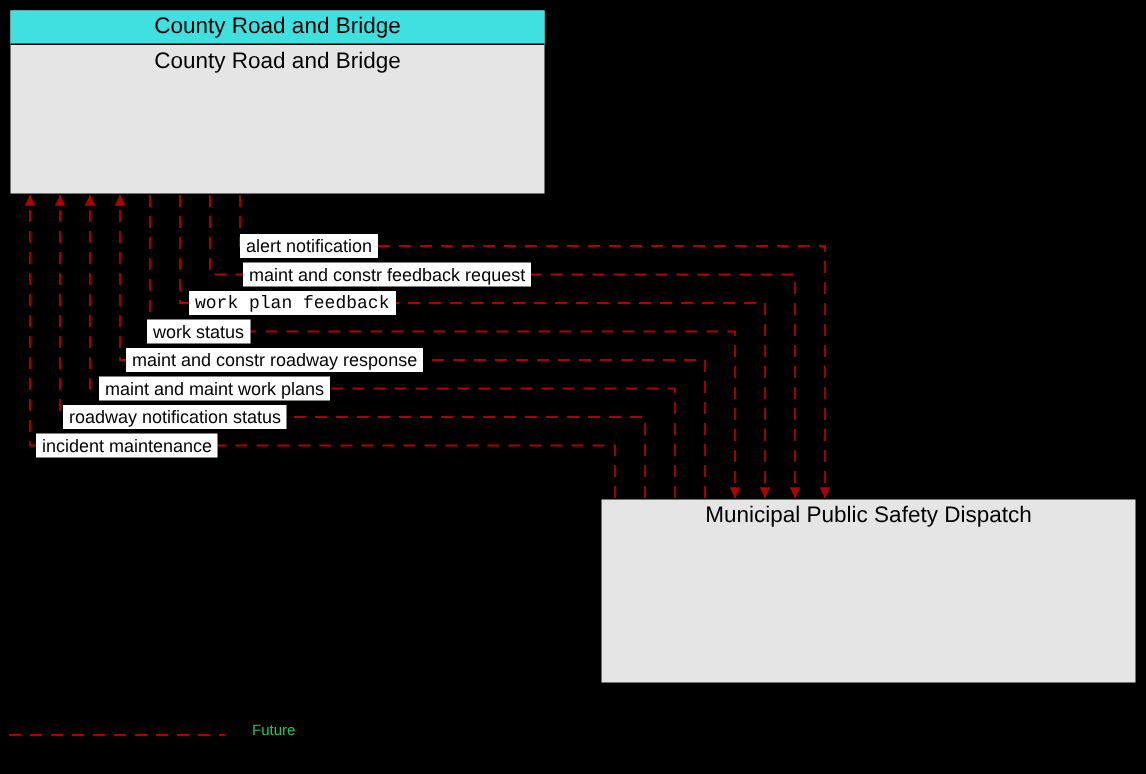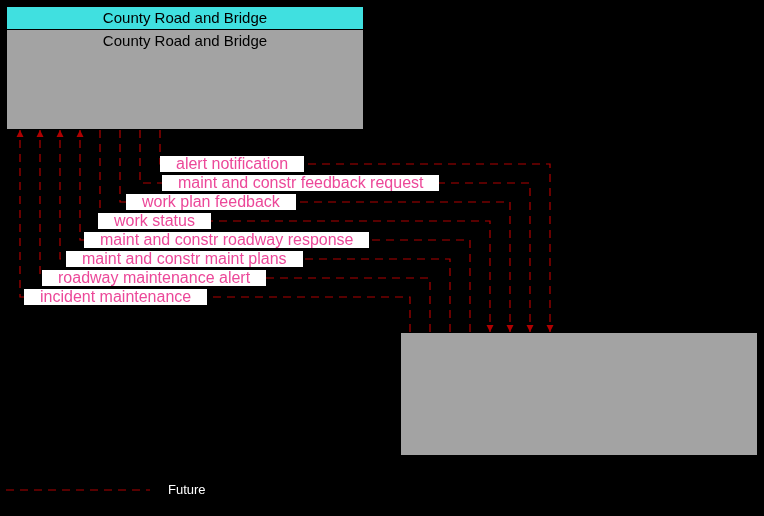--- a/index.html
+++ b/index.html
@@ -6,21 +6,21 @@
     margin: 0;
     padding: 0;
     width: 764px;
     height: 516px;
     background: #000;
     font-family: Arial, Helvetica, sans-serif;
     overflow: hidden;
   }
   .box {
     position: absolute;
-    background: #a3a3a3;
+    background: #e5e5e5;
     border: 1px solid #000;
     box-sizing: border-box;
   }
   .box-header {
     width: 100%;
     color: #000;
     text-align: center;
     font-size: 15px;
     padding: 2px 0 3px 0;
     border-bottom: 1px solid #000;
@@ -31,30 +31,30 @@
   .box-title {
     width: 100%;
     text-align: center;
     color: #000;
     font-size: 15px;
     padding: 2px 0;
   }
   .flow-label {
     position: absolute;
     background: #fff;
-    color: #ec4899;
-    font-size: 16px;
-    padding: 1px 16px;
+    color: #000000;
+    font-size: 12px;
+    padding: 1px 4px;
     white-space: nowrap;
     line-height: 14px;
   }
   .legend-label {
     position: absolute;
-    color: #ffffff;
-    font-size: 13px;
+    color: #22c55e;
+    font-size: 10px;
   }
   svg {
     position: absolute;
     left: 0;
     top: 0;
   }
 </style>
 </head>
 <body>
 
@@ -83,24 +83,25 @@
 
   <line x1="6" y1="490" x2="150" y2="490" stroke="#B00000" stroke-width="1.2" stroke-dasharray="8,6"></line>
 </svg>
 
 <div class="box" style="left:6px; top:6px; width:358px; height:124px;">
   <div class="box-header" style="background:#40E0E0;">County Road and Bridge</div>
   <div class="box-title">County Road and Bridge</div>
 </div>
 
 <div class="box" style="left:400px; top:332px; width:358px; height:124px;">
+  <div class="box-title">Municipal Public Safety Dispatch</div>
 </div>
 
 <div class="flow-label" style="left:160px; top:156px;">alert notification</div>
 <div class="flow-label" style="left:162px; top:175px;">maint and constr feedback request</div>
-<div class="flow-label" style="left:126px; top:194px;">work plan feedback</div>
+<div class="flow-label" style="left:126px; top:194px;font-family:Liberation Mono, monospace;">work plan feedback</div>
 <div class="flow-label" style="left:98px;  top:213px;">work status</div>
 <div class="flow-label" style="left:84px;  top:232px;">maint and constr roadway response</div>
-<div class="flow-label" style="left:66px;  top:251px;">maint and constr maint plans</div>
-<div class="flow-label" style="left:42px;  top:270px;">roadway maintenance alert</div>
+<div class="flow-label" style="left:66px;  top:251px;">maint and maint work plans</div>
+<div class="flow-label" style="left:42px;  top:270px;">roadway notification status</div>
 <div class="flow-label" style="left:24px;  top:289px;">incident maintenance</div>
 
 <div class="legend-label" style="left:168px; top:482px;">Future</div>
 
 </body></html>

